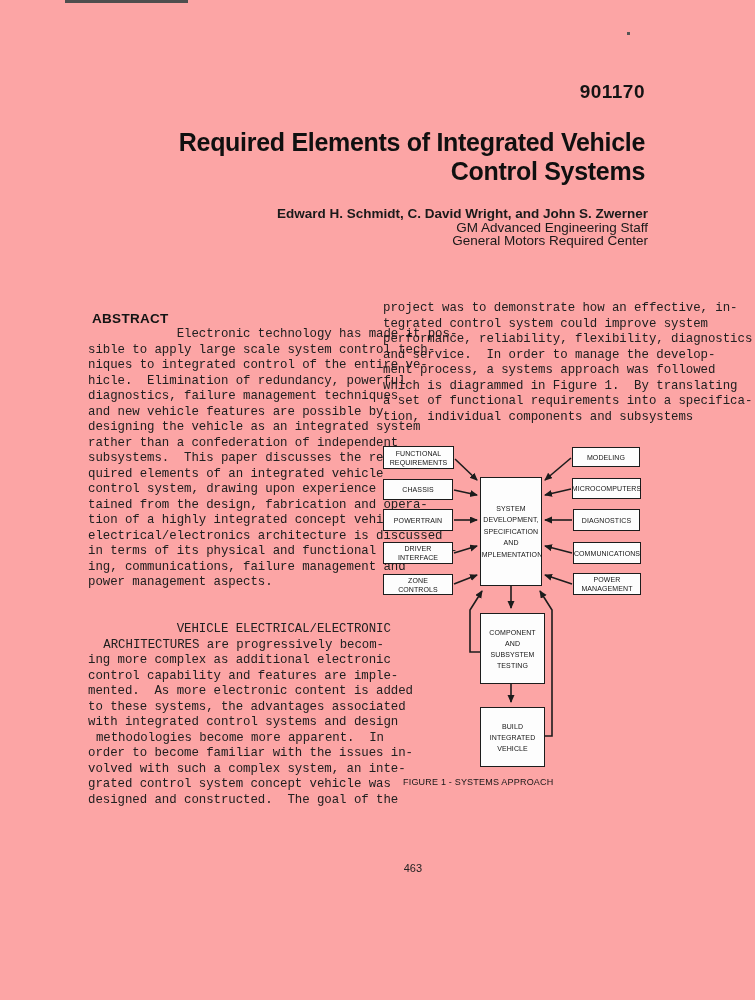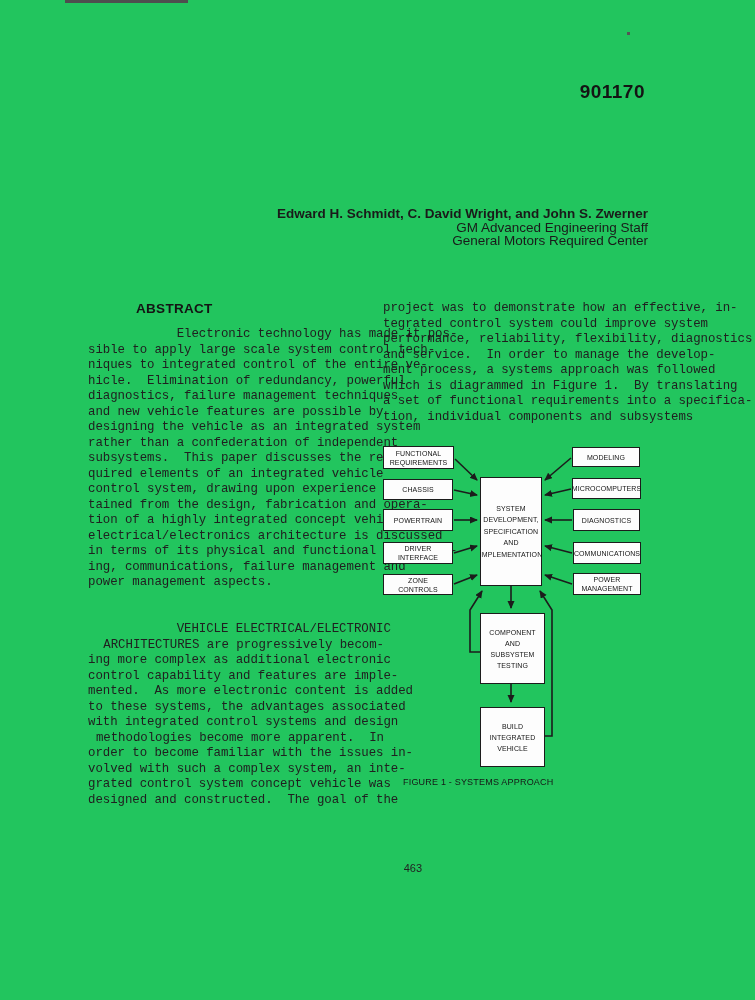--- a/index.html
+++ b/index.html
@@ -1,39 +1,39 @@
 <!DOCTYPE html>
 <html><head>
 <meta charset="utf-8">
 <style>
   html,body{margin:0;padding:0;}
   body{
     width:755px;height:1000px;background:#ffffff;position:relative;
     font-family:"Liberation Sans", sans-serif;color:#1f1f1f;overflow:hidden;
   }
-  .page{position:absolute;inset:0;background:#22c55e;}
+  .page{position:absolute;inset:0;background:#fca5a5;}
   .artifact-line{position:absolute;left:65px;top:0;width:123px;height:3px;background:#4e4e4e;}
   .artifact-dot{position:absolute;left:627px;top:32px;width:3px;height:3px;background:#555;}
   .paper-number{
     position:absolute;left:400px;top:81px;width:245px;text-align:right;
     font-size:19px;font-weight:bold;letter-spacing:0.5px;color:#141414;
   }
   .title{
     position:absolute;left:95px;top:128px;width:550px;margin:0;
     text-align:right;font-size:25px;font-weight:bold;line-height:29px;
     letter-spacing:-0.3px;color:#101010;white-space:pre;
   }
   .authors{
     position:absolute;left:200px;top:207px;width:448px;text-align:right;
     font-size:13.5px;line-height:13.5px;color:#1a1a1a;
   }
   .authors .names{font-weight:bold;}
   .abstract-heading{
-    position:absolute;left:92px;top:301px;font-size:13.5px;font-weight:bold;
-    letter-spacing:0.3px;color:#141414;margin-left:44px;
+    position:absolute;left:92px;top:311px;font-size:13.5px;font-weight:bold;
+    letter-spacing:0.3px;color:#141414;
   }
   .lines{
     position:absolute;font-size:12.4px;line-height:15.5px;white-space:pre;
     color:#202020;letter-spacing:-0.05px;font-family:Liberation Mono, monospace;
   }
   .abstract-text{left:88px;top:327px;width:296px;}
   .intro-text{left:88px;top:622px;width:296px;text-align:right;}
   .right-column-text{left:383px;top:301px;width:292px;}
   .figure{position:absolute;left:378px;top:438px;width:300px;height:360px;}
   .figure svg{position:absolute;left:0;top:0;}
@@ -57,20 +57,22 @@
 </head>
 <body>
 
 <div class="page">
 
   <div class="artifact-line"></div>
   <div class="artifact-dot"></div>
 
   <div class="paper-number">901170</div>
 
+  <h1 class="title">Required Elements of Integrated Vehicle
+Control Systems</h1>
 
   <div class="authors">
     <div class="names">Edward H. Schmidt, C. David Wright, and John S. Zwerner</div>
     <div>GM Advanced Engineering Staff</div>
     <div>General Motors Required Center</div>
   </div>
 
   <div class="abstract-heading">ABSTRACT</div>
   <div class="lines abstract-text">            Electronic technology has made it pos-
 sible to apply large scale system control tech-

